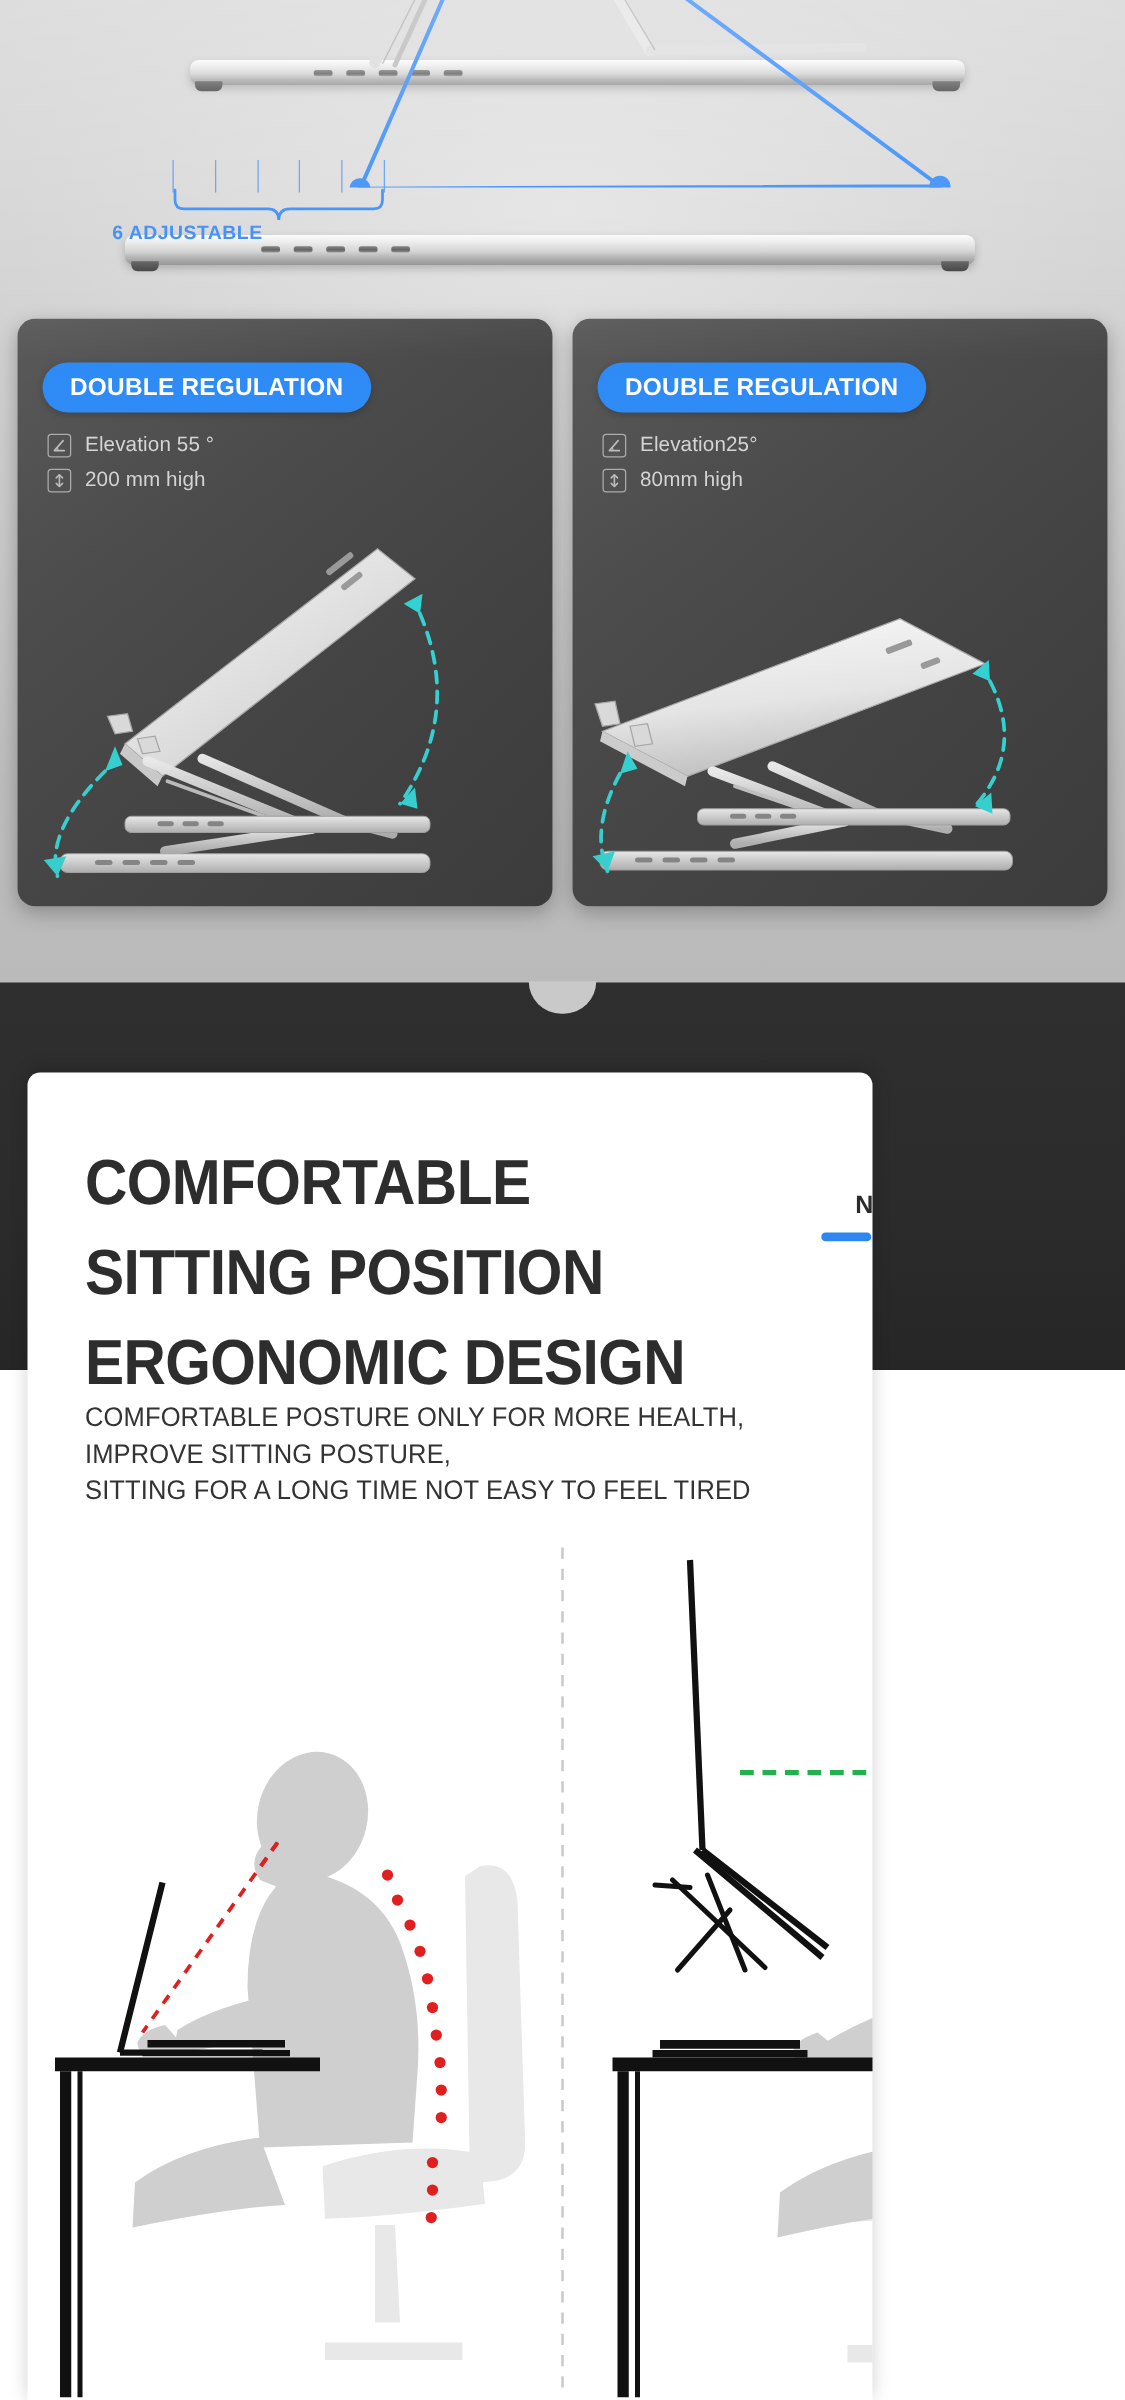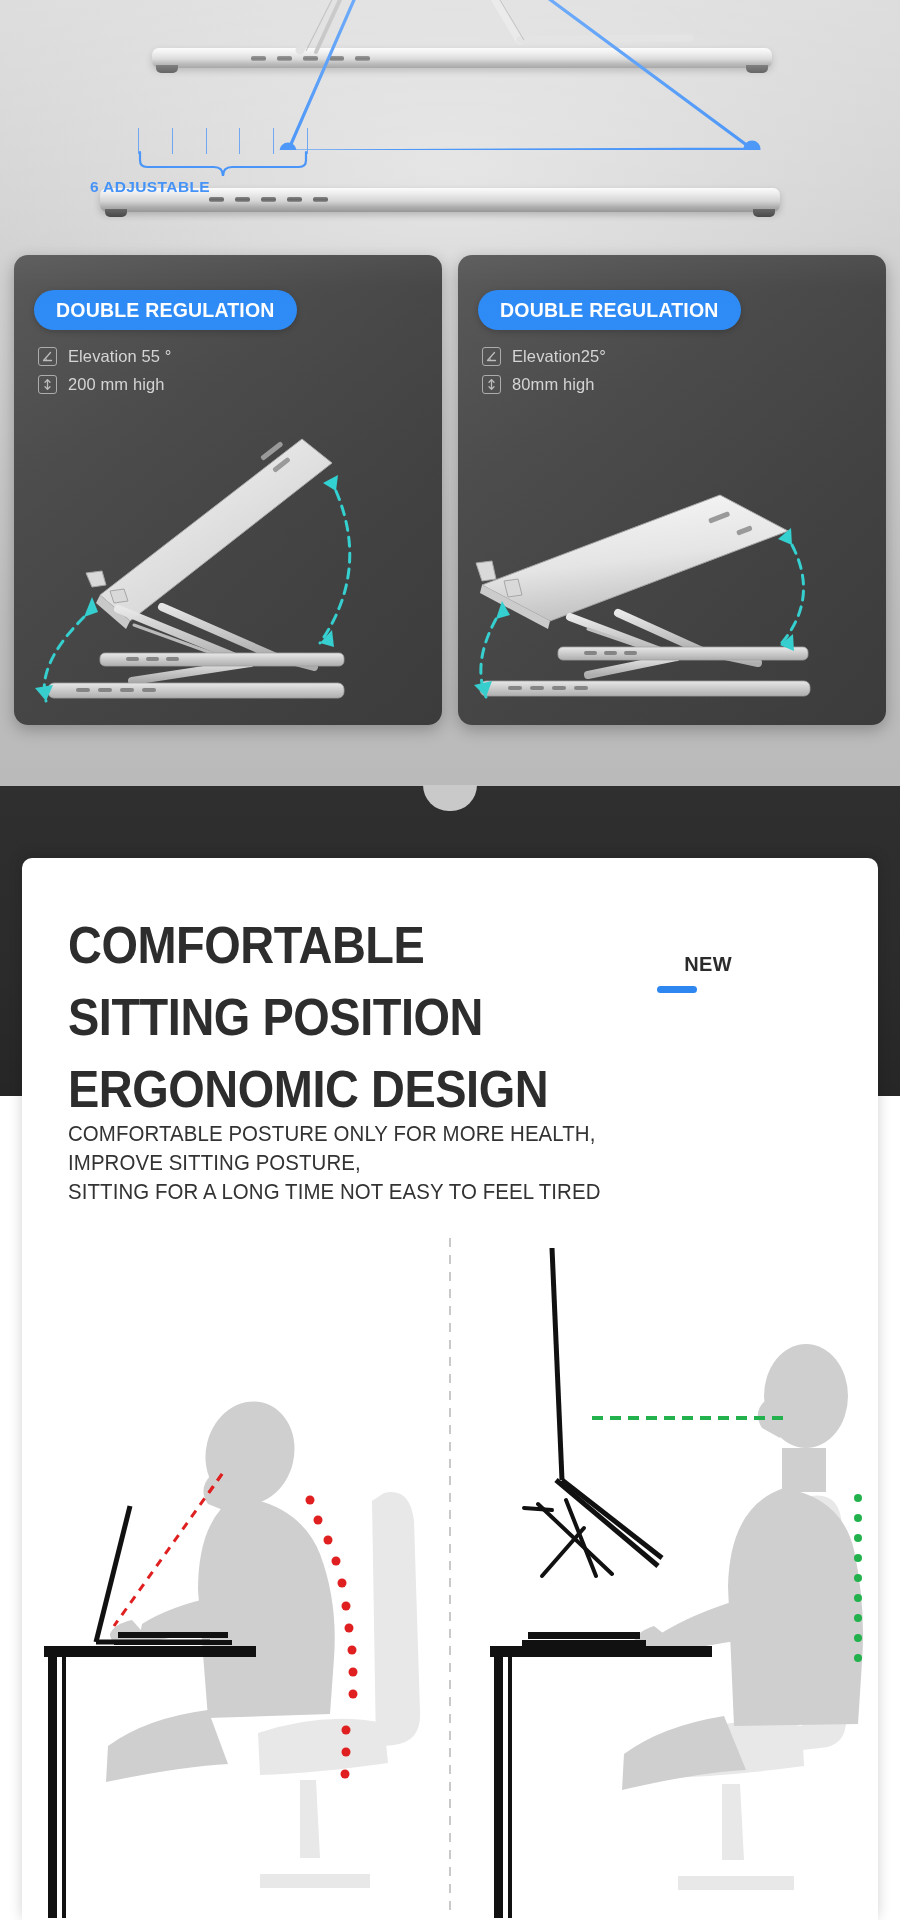--- a/index.html
+++ b/index.html
@@ -93,21 +93,21 @@
     position:absolute; left:0; top:786px; width:900px; height:310px;
     background: linear-gradient(180deg,#2f2f2f 0%, #2b2b2b 60%, #262626 100%);
   }
   .darkband .notch {
     position:absolute; left:50%; top:-1px; width:54px; height:26px; margin-left:-27px;
     background:#c9c9c9; border-radius:0 0 27px 27px;
   }
 
   
   .card {
-    position:absolute; left:22px; top:858px; width:856px; height:1062px;
+    position:absolute; left:22px; top:858px; width:676px; height:1062px;
     background:#ffffff; border-radius:10px 10px 0 0;
     box-shadow: 0 -2px 14px rgba(0,0,0,.18);
     overflow:hidden;
   }
   .headline {
     position:absolute; left:46px; top:52px; width:600px;
     font-size:51px; line-height:72px; font-weight:700; color:#2d2d2d;
     letter-spacing:-0.5px; transform: scaleX(0.92); transform-origin: left center;
   }
   .headline div { white-space:nowrap; }

